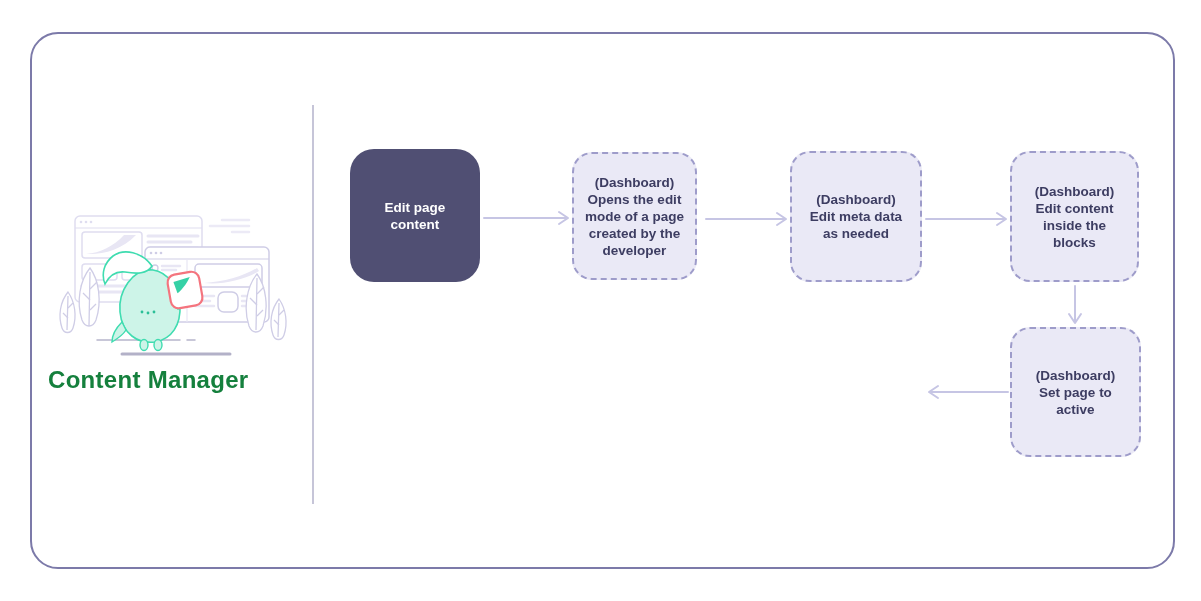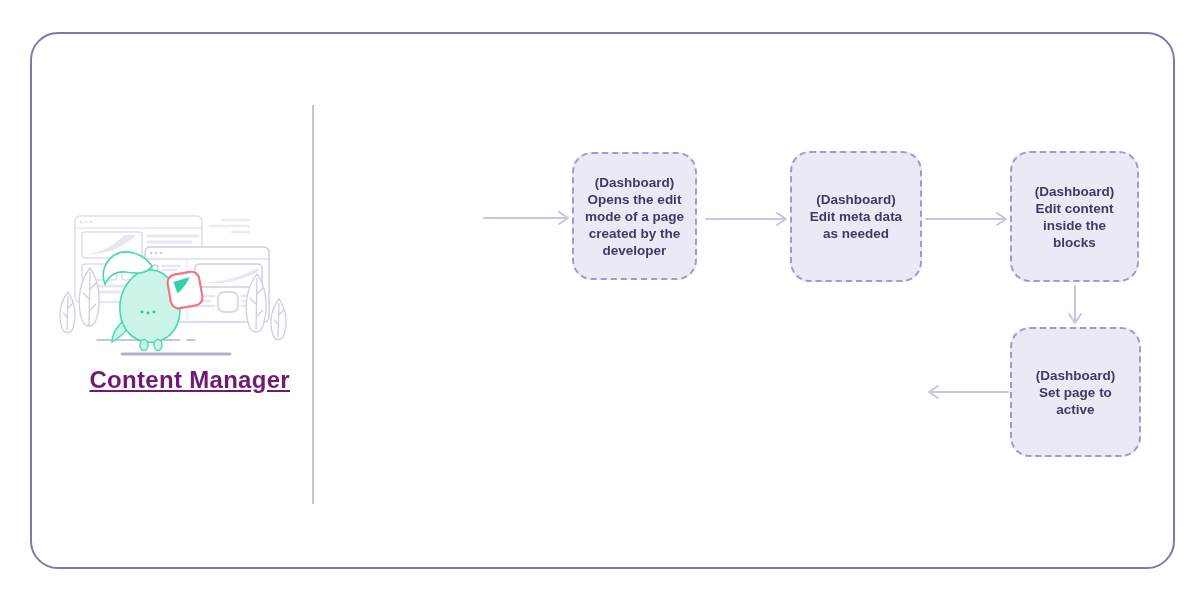--- a/index.html
+++ b/index.html
@@ -14,22 +14,22 @@
   }
   .divider {
     position: absolute; left: 280px; top: 71px; width: 1.5px; height: 399px;
     background: #c6c5d8;
   }
   .illustration {
     position: absolute; left: 20px; top: 170px; width: 240px; height: 158px;
   }
   .panel-title {
     position: absolute; left: 16px; top: 332px; width: 242px;
-    text-align: right; font-size: 24px; font-weight: 600; letter-spacing: 0.3px;
-    color: #701a75; white-space: nowrap; text-decoration: underline;
+    text-align: left; font-size: 24px; font-weight: 600; letter-spacing: 0.3px;
+    color: #15803d; white-space: nowrap;
   }
   .flow-node {
     position: absolute; box-sizing: border-box;
     display: flex; align-items: center; justify-content: center;
     text-align: center; white-space: pre-line;
     font-size: 13.5px; font-weight: 700; line-height: 17px;
   }
   .flow-node.solid {
     background: #504f73; color: #ffffff; border-radius: 24px;
   }
@@ -170,20 +170,22 @@
     <g>
       <path d="M1043,252 V287"></path>
         <path d="M1037,280 L1043,289 L1049,280"></path>
     </g>
     <g>
       <path d="M976,358 H899"></path>
         <path d="M906,352 L897,358 L906,364"></path>
     </g>
   </svg>
 
+  <div class="flow-node solid" style="left:318px; top:115px; width:130px; height:133px;">Edit page
+content</div>
 
   <div class="flow-node dashed" style="left:540px; top:118px; width:125px; height:128px;">(Dashboard)
 Opens the edit
 mode of a page
 created by the
 developer</div>
 
   <div class="flow-node dashed" style="left:758px; top:117px; width:132px; height:131px;">(Dashboard)
 Edit meta data
 as needed</div>

